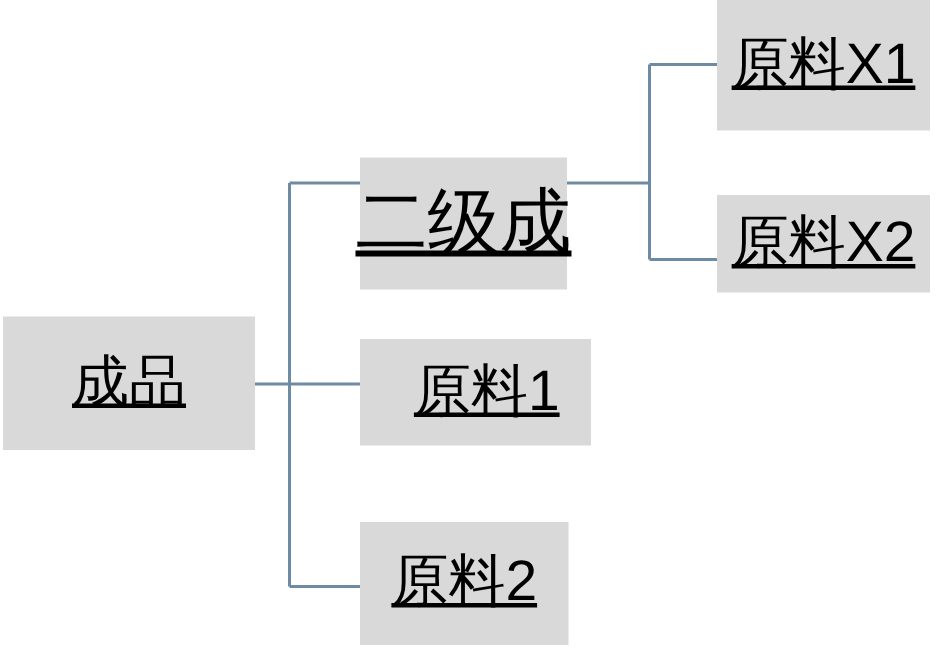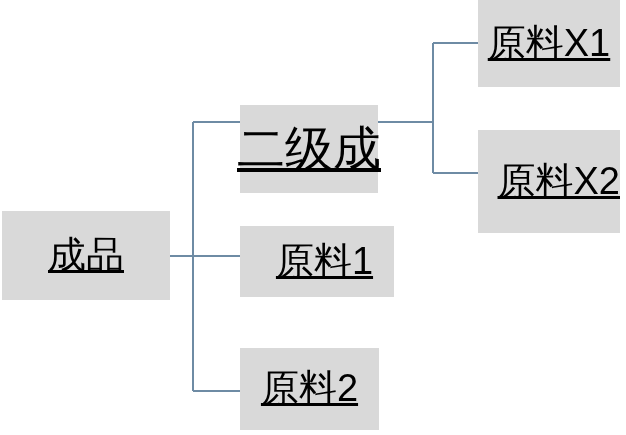--- a/index.html
+++ b/index.html
@@ -40,21 +40,21 @@
     line-height: 1.15;
     letter-spacing: 0px;
   }
   .node .node-label { display: block; white-space: nowrap; text-decoration: underline; }
 
   .node-chengpin  { left: 2px;   top: 211px; width: 168px; height: 89px; }
   .node-erji      { left: 240px; top: 77px;  width: 138px; height: 88px; font-size: 48px; margin-top: 28px; }
   .node-yl1       { left: 240px; top: 226px; width: 139px; height: 71px; padding-left: 15px; }
   .node-yl2       { left: 240px; top: 348px; width: 139px; height: 82px; }
   .node-ylx1      { left: 478px; top: 0px;   width: 142px; height: 87px; }
-  .node-ylx2      { left: 478px; top: 130px; width: 142px; height: 103px; align-items: flex-end; }
+  .node-ylx2      { left: 478px; top: 130px; width: 142px; height: 65px; }
 </style>
 </head>
 <body>
 
 <div id="canvas" style="--bg: #ffffff; --node-fill: #d9d9d9; --node-text: #000000; --connector: #6e8ba4;">
 
   <svg id="connectors" viewBox="0 0 626 435" xmlns="http://www.w3.org/2000/svg">
 
     <line class="edge" x1="143" y1="256" x2="240" y2="256"></line>
     <line class="edge" x1="193" y1="122" x2="193" y2="391"></line>

